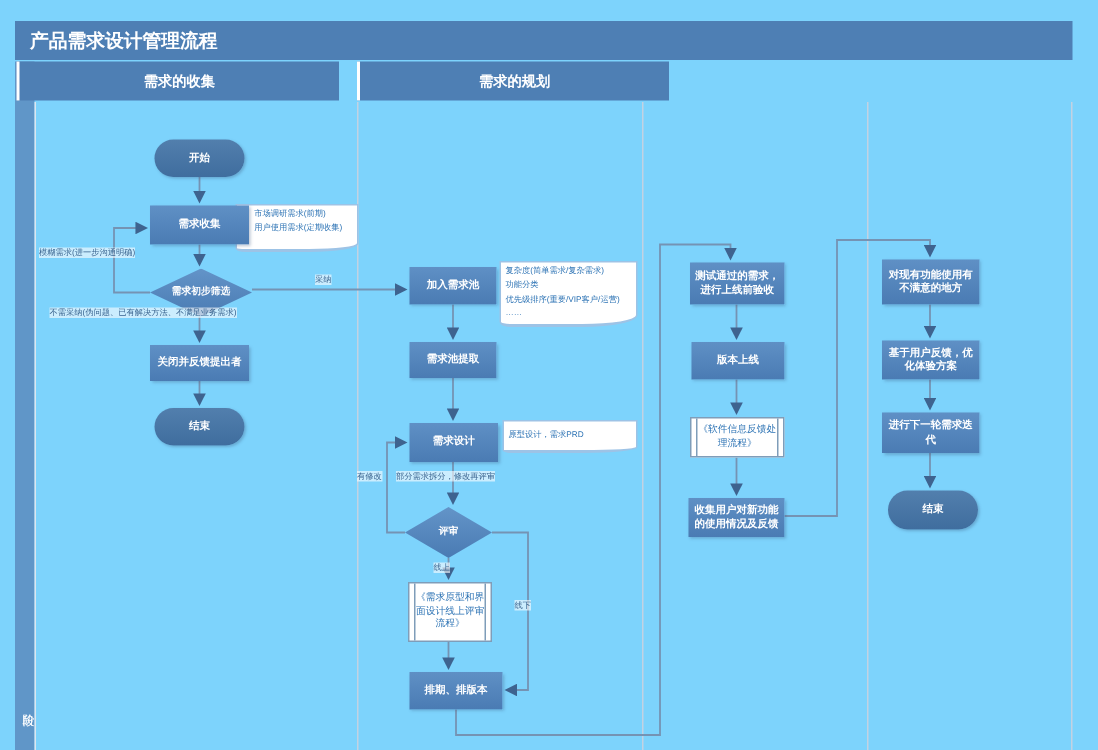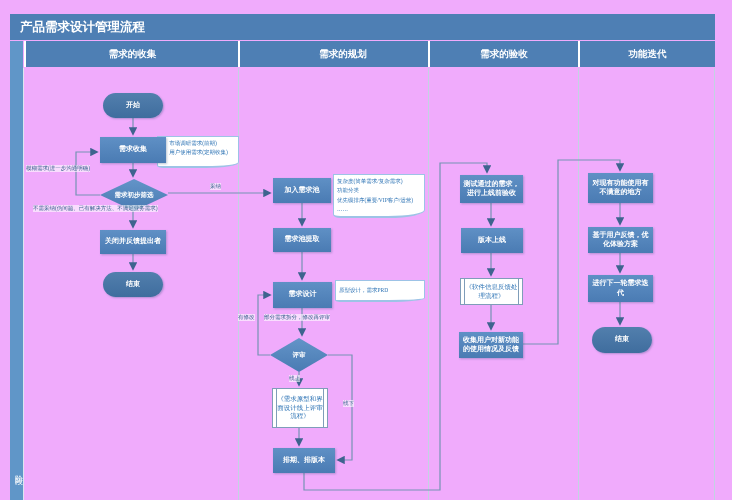--- a/index.html
+++ b/index.html
@@ -1,17 +1,17 @@
 <!DOCTYPE html>
 <html><head>
 <meta charset="utf-8">
 <style>
   html,body{margin:0;padding:0;background:#fff;}
-  #page{position:relative;width:732px;height:500px;overflow:hidden;background:#f0abfc;
-        font-family:Liberation Serif, serif;}
+  #page{position:relative;width:732px;height:500px;overflow:hidden;background:#7dd3fc;
+        font-family:Liberation Sans, sans-serif;}
   
   .title-bar{position:absolute;left:10px;top:14px;width:705px;height:26px;
              background:#4e7fb4;color:#fff;font-size:12.5px;font-weight:bold;
              display:flex;align-items:center;padding-left:10px;box-sizing:border-box;}
   .phase-strip{position:absolute;left:10px;top:41px;width:13px;height:459px;background:#6096c8;}
   .phase-strip span{position:absolute;left:0;top:428px;width:13px;color:#fff;font-size:8px;
                     writing-mode:vertical-rl;text-align:center;letter-spacing:1px;}
   .lane-head{position:absolute;top:41px;height:26px;background:#4e7fb4;color:#fff;
              font-size:9.5px;font-weight:bold;display:flex;align-items:center;justify-content:center;
              box-sizing:border-box;border-left:2px solid #fff;}
@@ -35,24 +35,22 @@
 </style>
 </head>
 <body>
 
 <div id="page">
 
   <div class="title-bar">产品需求设计管理流程</div>
   <div class="phase-strip">
     <span>阶段</span>
   </div>
-  <div class="lane-head" style="left:24px;width:215px;">需求的收集</div>
+  <div class="lane-head" style="left:11px;width:215px;">需求的收集</div>
   <div class="lane-head" style="left:238px;width:208px;">需求的规划</div>
-  <div class="lane-head" style="left:428px;width:150px;">需求的验收</div>
-  <div class="lane-head" style="left:578px;width:137px;">功能迭代</div>
   <div class="lane-border" style="left:23px;background:#dde6ef;"></div>
   <div class="lane-border" style="left:238px;"></div>
   <div class="lane-border" style="left:428px;"></div>
   <div class="lane-border" style="left:578px;"></div>
   <div class="lane-border" style="left:714px;"></div>
 
   <svg class="wires" width="732" height="500">
     <defs>
       <marker id="arr" viewBox="0 0 10 10" refX="8" refY="5" markerWidth="7" markerHeight="7" orient="auto-start-reverse">
         <path d="M0,0 L10,5 L0,10 z" fill="#3e638f"></path>

